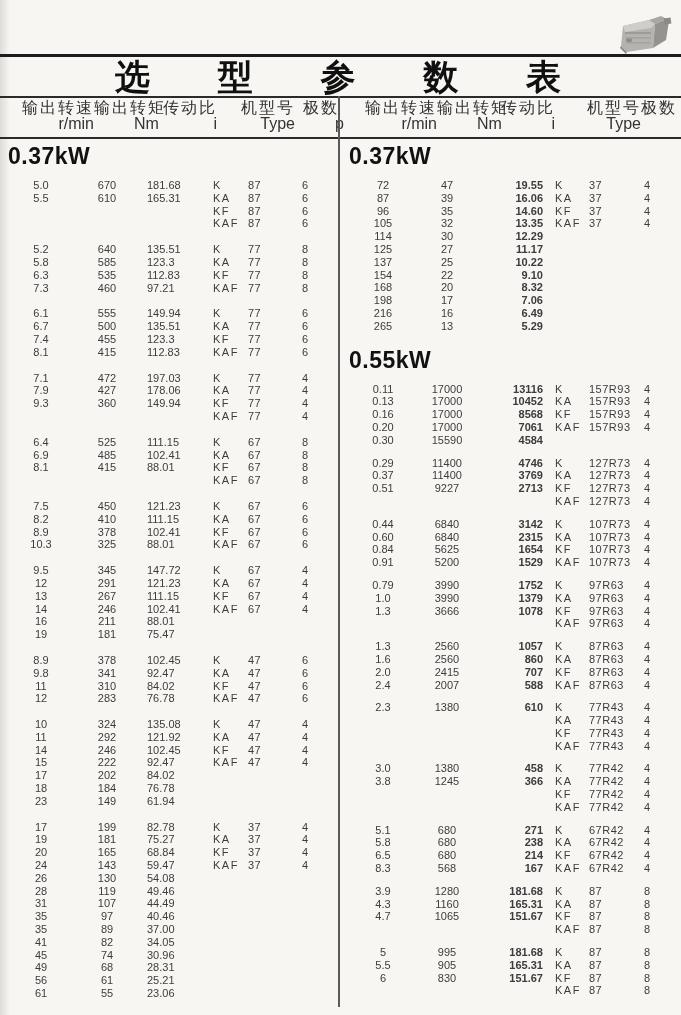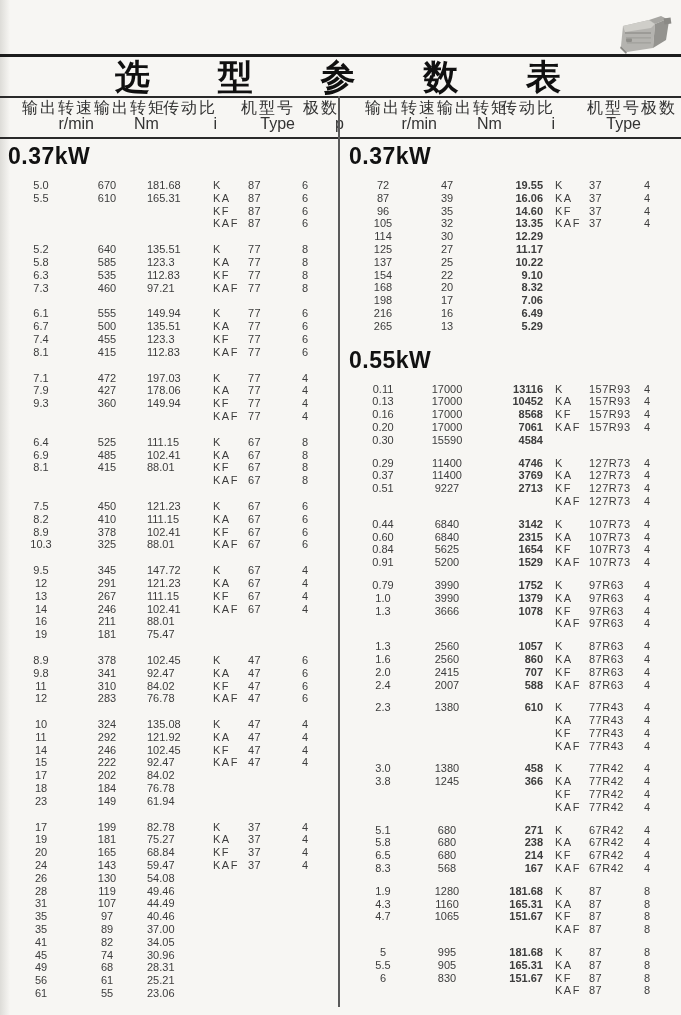--- a/index.html
+++ b/index.html
@@ -979,21 +979,21 @@
         <div class="speed">8.3</div>
         <div class="torque">568</div>
         <div class="ratio">167</div>
         <div class="tprefix">KAF</div>
         <div class="tsize">67R42</div>
         <div class="poles">4</div>
       </div>
     </div>
     <div class="group">
       <div class="row">
-        <div class="speed">1.9</div>
+        <div class="speed">3.9</div>
         <div class="torque">1280</div>
         <div class="ratio">181.68</div>
         <div class="tprefix">K</div>
         <div class="tsize">87</div>
         <div class="poles">8</div>
       </div>
       <div class="row">
         <div class="speed">4.3</div>
         <div class="torque">1160</div>
         <div class="ratio">165.31</div>

